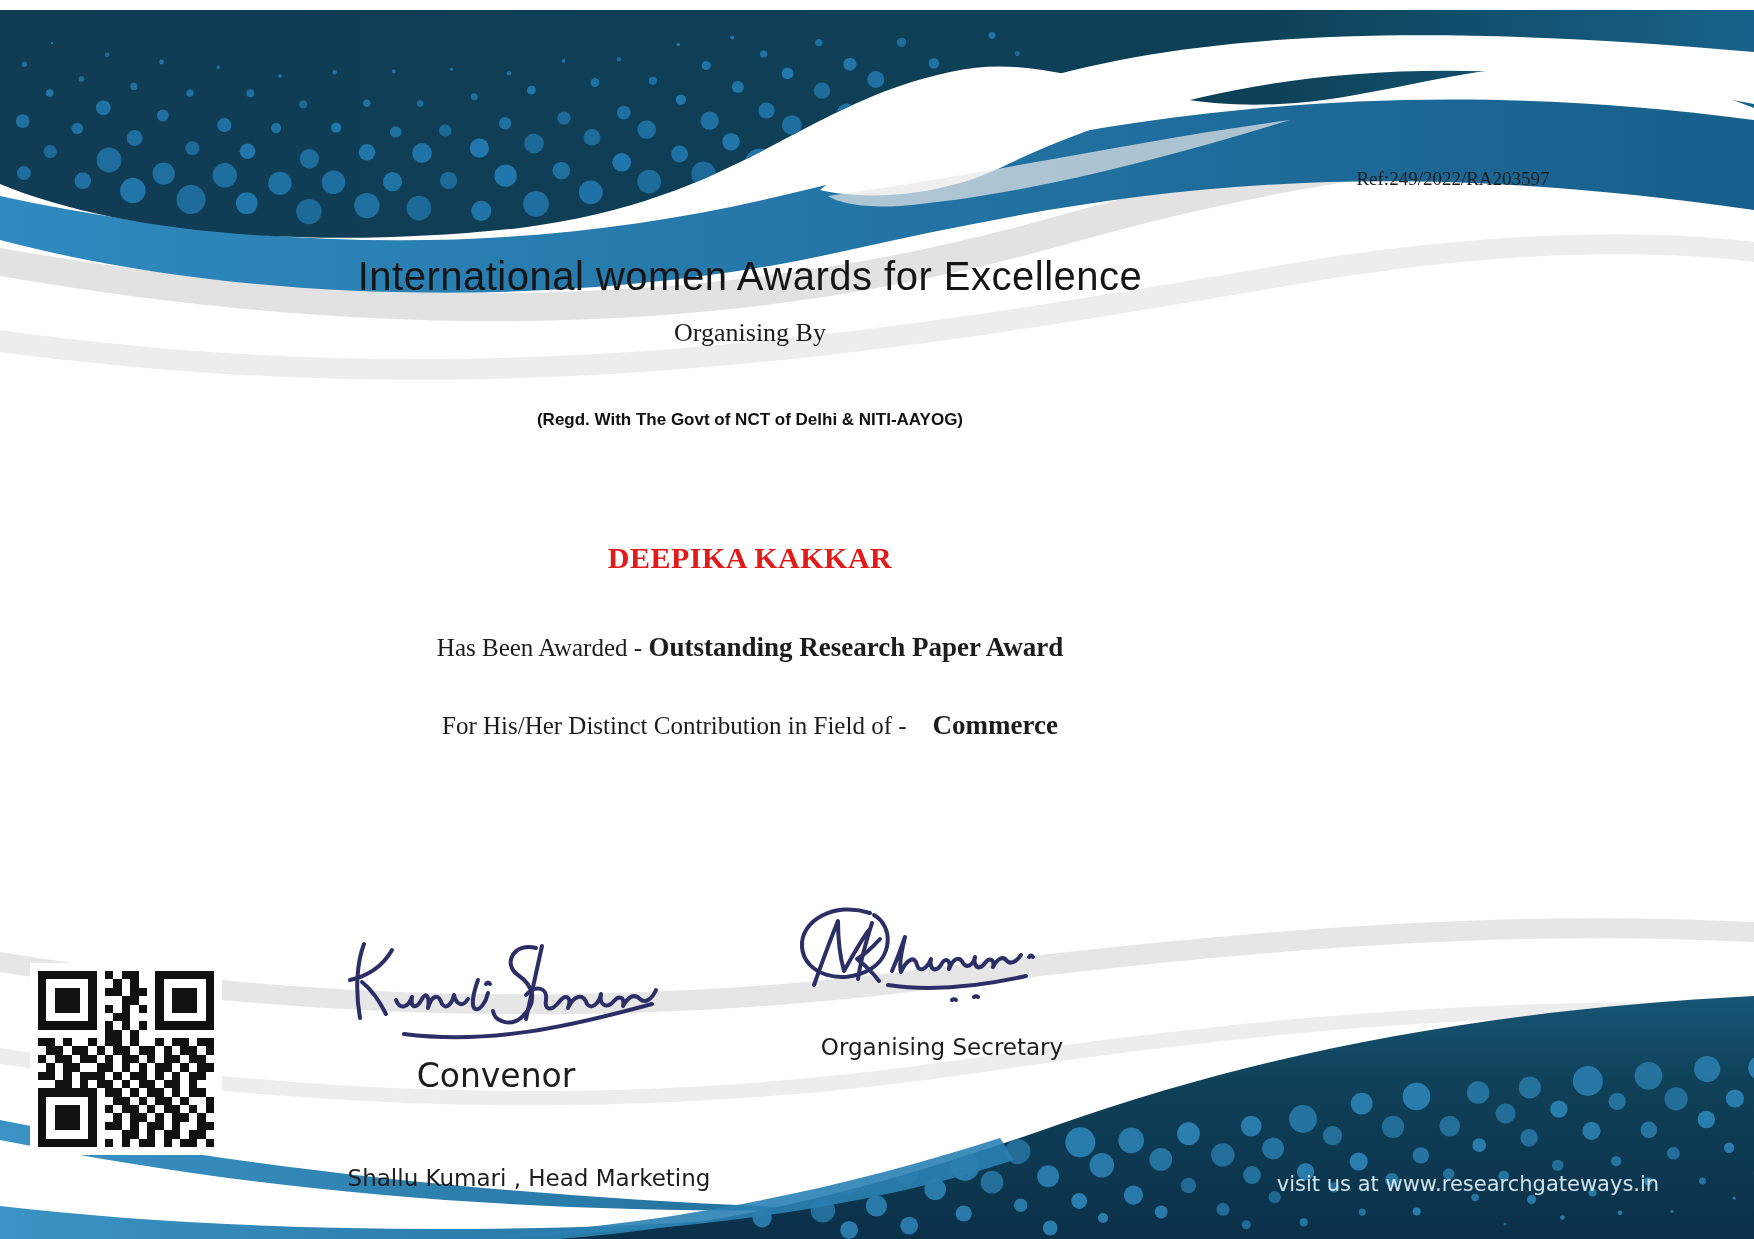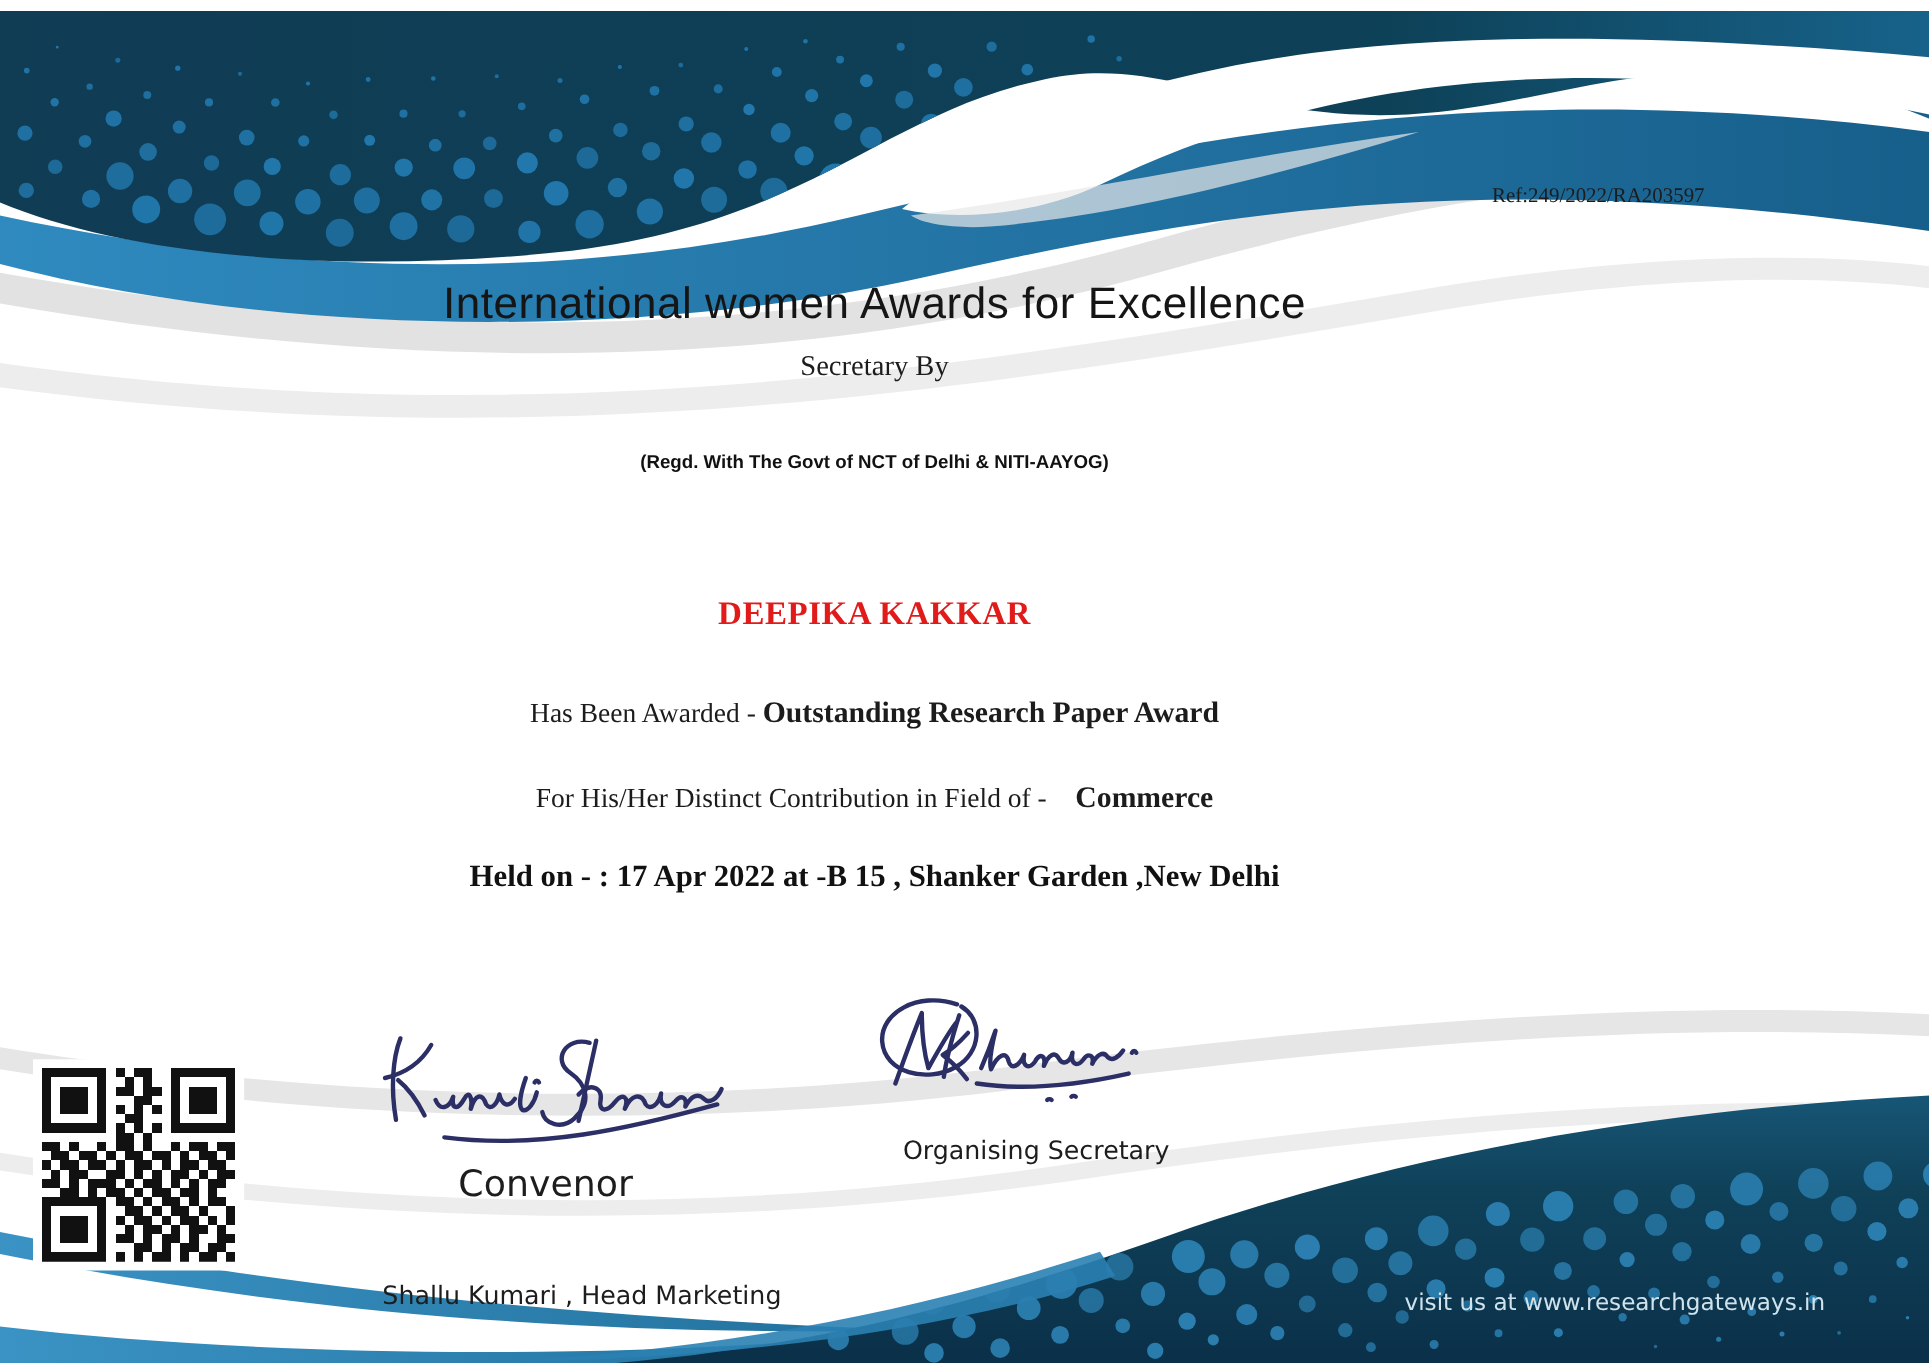--- a/index.html
+++ b/index.html
@@ -1,20 +1,20 @@
 <!DOCTYPE html>
 <html><head>
 <meta charset="utf-8">
 <style>
   html,body{margin:0;padding:0;background:#888;}
   .page{position:relative;width:1754px;height:1239px;background:#ffffff;overflow:hidden;
         font-family:"Liberation Serif", serif;}
   .bg{position:absolute;left:0;top:0;width:1754px;height:1239px;z-index:0;}
   .txt{position:absolute;white-space:nowrap;z-index:3;}
-  .center{left:795px;transform:translateX(-50%);text-align:center;}
+  .center{left:750px;transform:translateX(-50%);text-align:center;}
   .ref{left:1453px;top:168px;transform:translateX(-50%);font-size:19px;color:#1c1c1c;}
   .title{top:254px;font-family:"Liberation Sans",sans-serif;font-size:40px;font-weight:500;
          color:#151515;letter-spacing:0.5px;}
   .organized{top:318px;font-size:26px;color:#1c1c1c;}
   .org-name{top:381px;font-size:28px;font-weight:bold;color:#3a3af0;}
   .regd{top:410px;font-family:"Liberation Sans",sans-serif;font-size:17px;font-weight:bold;color:#111;}
   .bestow{top:479px;font-size:25px;color:#1c1c1c;}
   .recipient{top:541px;font-size:30px;font-weight:bold;color:#e11a1a;letter-spacing:0.5px;}
   .awarded{top:632px;font-size:25px;color:#1c1c1c;}
   .awarded b{font-size:27px;}
@@ -276,27 +276,26 @@
         <circle cx="1562.4" cy="1217.5" r="2.3" fill="#2b7fb0" opacity="0.8962020588555383"></circle>
         <circle cx="1620.0" cy="1212.8" r="2.3" fill="#2b7fb0" opacity="0.9563051708770474"></circle>
         <circle cx="1671.9" cy="1211.6" r="1.7" fill="#2b7fb0" opacity="0.7679541623070623"></circle>
         <circle cx="1734.1" cy="1198.0" r="1.6" fill="#2b7fb0" opacity="0.9990436234506981"></circle>
       </g>
   </svg>
 
   <div class="txt ref">Ref:249/2022/RA203597</div>
 
   <div class="txt center title">International women Awards for Excellence</div>
-  <div class="txt center organized">Secretary By</div>
+  <div class="txt center organized">Organising By</div>
   <div class="txt center regd">(Regd. With The Govt of NCT of Delhi &amp; NITI-AAYOG)</div>
 
   <div class="txt center recipient">DEEPIKA KAKKAR</div>
   <div class="txt center awarded"><span>Has Been Awarded - </span><b>Outstanding Research Paper Award</b></div>
   <div class="txt center field-line"><span>For His/Her Distinct Contribution in Field of -</span><b>Commerce</b></div>
-  <div class="txt center held">Held on - : 17 Apr 2022 at -B 15 , Shanker Garden ,New Delhi</div>
 
   <svg class="sig" style="left:340px;top:918px;" width="330" height="138" viewBox="0 0 330 138">
     <g stroke-width="4">
       <path d="M20,100 C15,72 17,44 24,26"></path>
       <path d="M10,62 C32,57 44,46 52,32"></path>
       <path d="M22,64 C32,72 40,84 46,96"></path>
       <path d="M56,82 C60,92 68,90 72,79 C70,90 76,92 82,81 C86,73 90,79 88,90 C92,77 98,75 102,86 C106,92 112,86 114,77 C116,86 122,90 128,81"></path>
       <path d="M138,62 C133,76 131,88 135,91 C140,93 146,84 148,75"></path>
       <path d="M146,66 C147,64 149,64 150,66"></path>
       <path d="M196,30 C174,24 162,46 178,57 C194,68 198,84 182,99 C171,109 155,104 153,93"></path>

